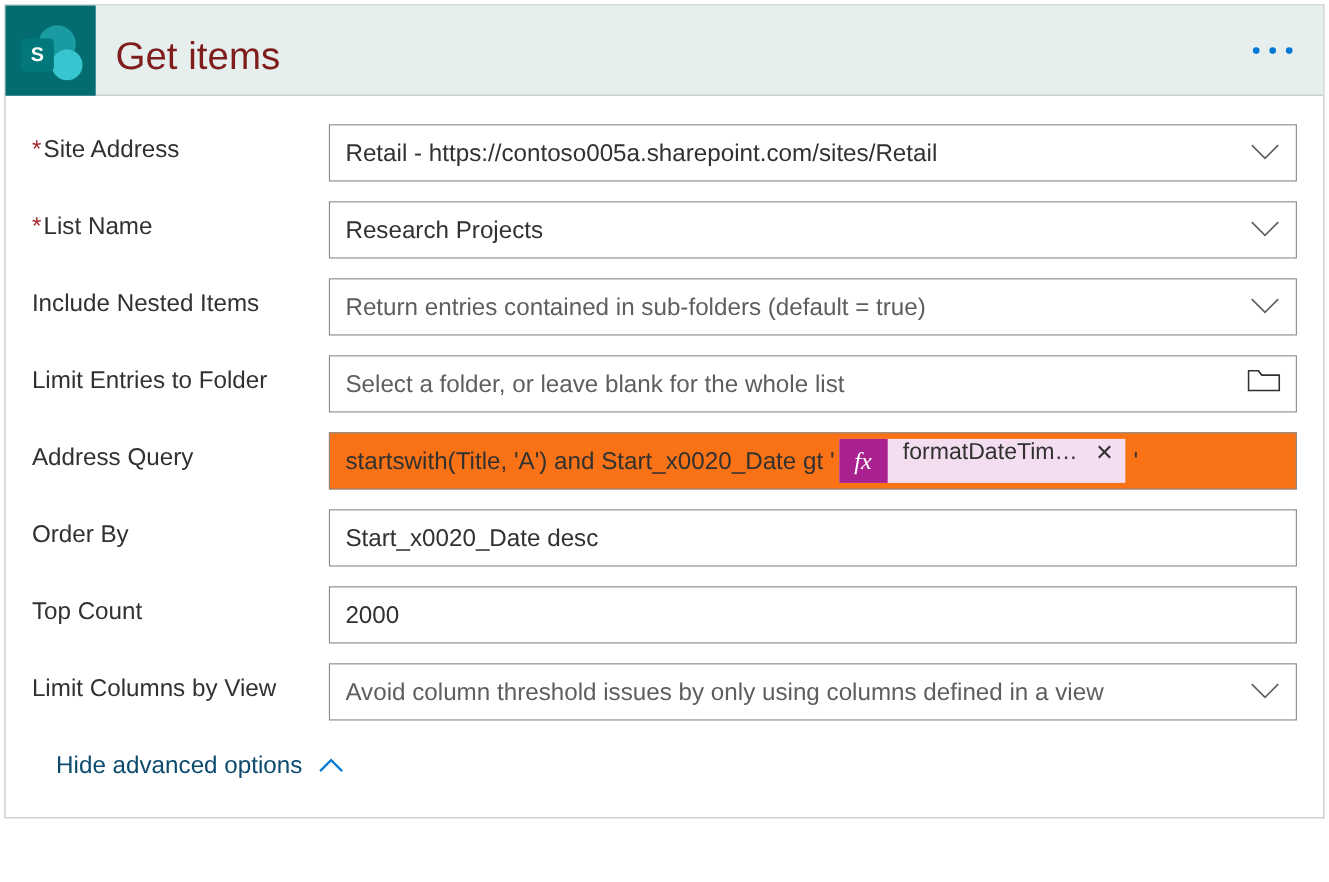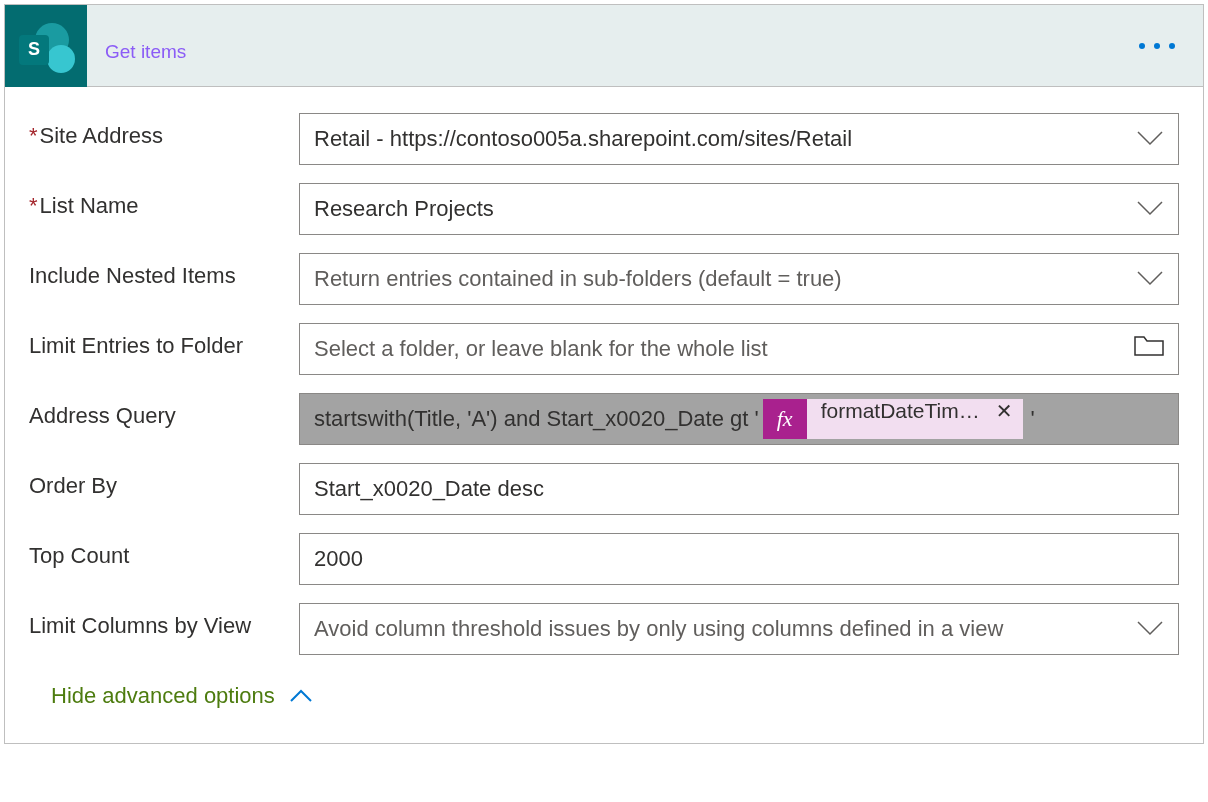--- a/index.html
+++ b/index.html
@@ -55,23 +55,23 @@
     background: #03787c;
     top: 30px; left: 14px;
     display: flex;
     align-items: center;
     justify-content: center;
     color: #fff;
     font-weight: 600;
     font-size: 18px;
   }
   .header-title {
-    font-size: 19px;
+    font-size: 35px;
     font-weight: 400;
-    color: #8b5cf6;
+    color: #7f1d1d;
     margin-left: 18px;
     margin-top: 12px;
   }
   .header-menu {
     position: absolute;
     right: 28px;
     top: 50%;
     transform: translateY(-50%);
     display: flex;
     gap: 9px;
@@ -127,21 +127,21 @@
   .chevron {
     width: 38px;
     text-align: right;
     flex-shrink: 0;
   }
   .chevron svg { stroke: #605e5c; }
   .folder-icon svg { stroke: #323130; fill: none; }
   .filter-control {
     flex: 1;
     border: 1px solid #8a8886;
-    background: #a3a3a3;
+    background: #f97316;
     min-height: 52px;
     display: flex;
     align-items: center;
     padding: 0 10px 0 14px;
     font-size: 22px;
     color: #323130;
     gap: 2px;
   }
   .filter-preface { white-space: nowrap; }
   .expr-token {
@@ -176,21 +176,21 @@
     cursor: pointer;
     color: #323130;
   }
   .trailing-quote { margin-left: 6px; }
   .advanced-row {
     display: flex;
     align-items: center;
     gap: 14px;
     padding: 10px 0 24px 22px;
     font-size: 22px;
-    color: #4d7c0f;
+    color: #0c4a6e;
     cursor: pointer;
   }
   .advanced-row .chev-up svg { stroke: #0078d4; }
 </style>
 </head>
 <body>
 
 <div class="card">
 
   <div class="header">

